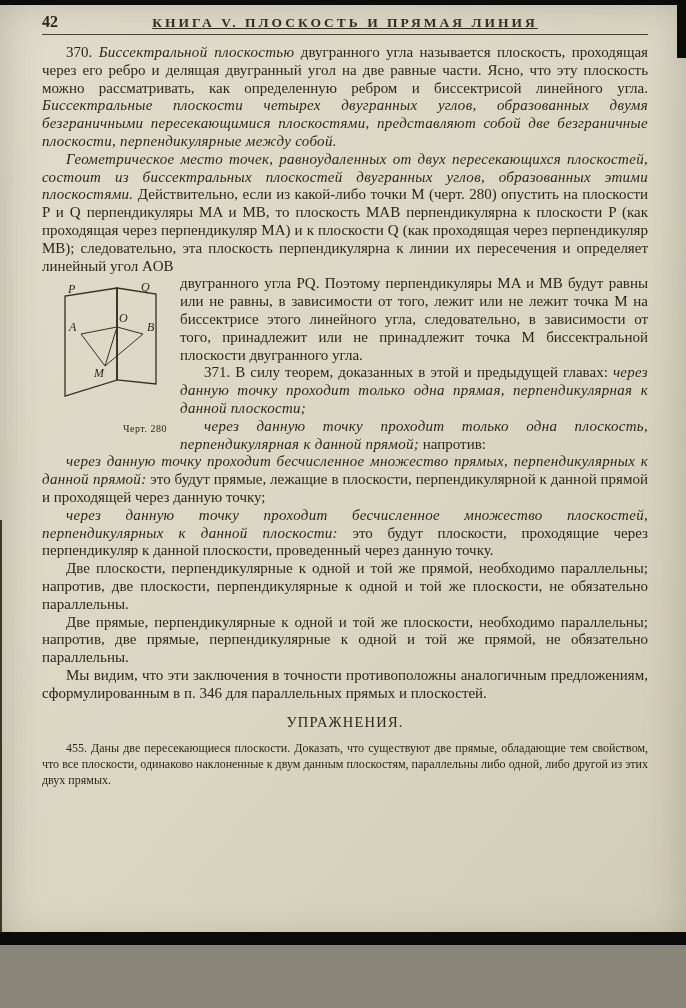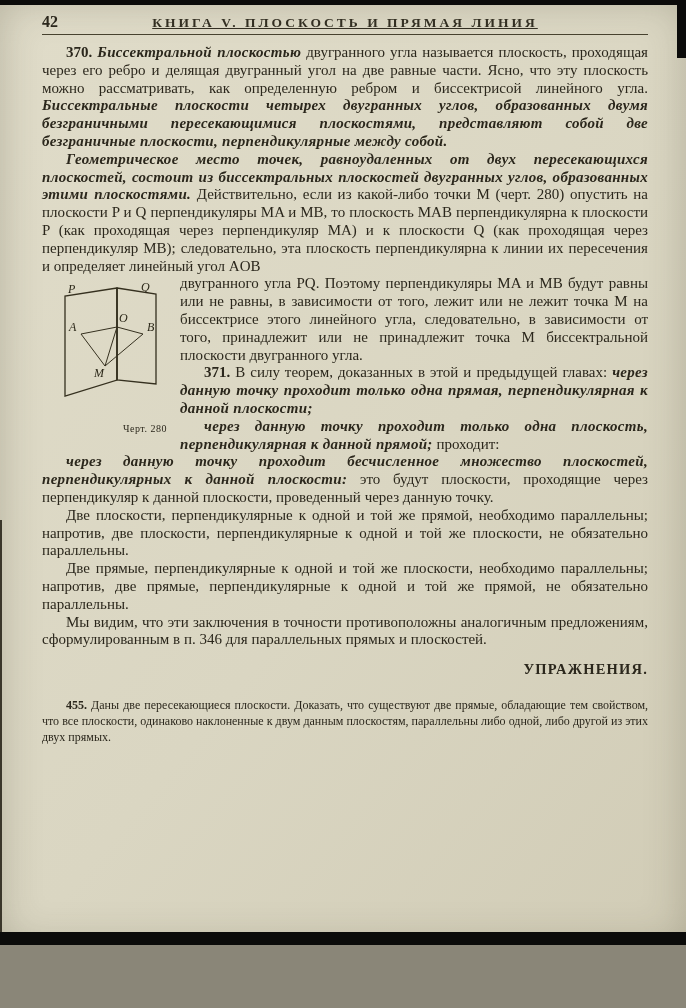--- a/index.html
+++ b/index.html
@@ -22,33 +22,33 @@
   .content { padding:13px 38px 0 42px; }
 
   .header-row { display:flex; align-items:baseline; }
   .page-num { font-size:16px; font-weight:bold; width:40px; }
   .header-title { flex:1; text-align:center; font-size:13.5px; font-weight:bold; letter-spacing:3px; color:#332f22;text-decoration:underline; }
   .header-spacer { width:40px; }
   .header-rule { border-bottom:1.6px solid #47422f; margin-top:3px; margin-bottom:9px; }
 
   p { margin:0; text-align:justify; font-size:15px; line-height:17.8px; }
   .indent { text-indent:24px; }
-  .it { font-style:italic; letter-spacing:0.3px;font-weight:bold; }
-  .b { font-weight:bold; }
+  .it { font-style:italic; letter-spacing:0.3px; }
+  .b { font-weight:normal; }
 
   .figure-float { float:left; width:112px; margin:5px 13px 2px 13px; }
   .figure-svg { display:block; }
   .ln { stroke:#35301f; stroke-width:1.3; fill:none; }
   .ln-thin { stroke:#35301f; stroke-width:1; fill:none; }
   .fig-label { font-family:"Liberation Serif", serif; font-style:italic; font-size:12px; fill:#2c2819; }
   .figure-caption { font-size:10px; text-align:right; margin-top:5px; letter-spacing:0.5px; text-indent:0; }
 
   .clearfix::after { content:""; display:block; clear:both; }
 
-  .exercises-heading { text-align:right; font-weight:bold; font-size:14.5px; letter-spacing:1.2px; margin:12px 0 19px 0; }
+  .exercises-heading { text-align:center; font-weight:normal; font-size:14.5px; letter-spacing:1.2px; margin:12px 0 9px 0; }
   .ex-text { font-size:12px; line-height:15.9px; }
 </style>
 </head>
 <body>
 
 <div class="page">
 
   <div class="scan-edge edge-top"></div>
   <div class="scan-edge edge-right-top"></div>
   <div class="scan-edge edge-bottom"></div>
@@ -91,23 +91,25 @@
         <p class="figure-caption">Черт. 280</p>
       </div>
 
       <p><span>двугранного угла PQ. Поэтому перпендикуляры MA и MB будут равны или не равны, в зависимости от того, лежит или не лежит точка M на биссектрисе этого линейного угла, следовательно, в зависимости от того, принадлежит или не принадлежит точка M биссектральной плоскости двугранного угла.</span></p>
 
       <p class="indent"><span class="b">371.</span>
         <span>В силу теорем, доказанных в этой и предыдущей главах:</span>
         <span class="it">через данную точку проходит только одна прямая, перпендикулярная к данной плоскости;</span></p>
 
       <p class="indent"><span class="it">через данную точку проходит только одна плоскость, перпендикулярная к данной прямой;</span>
-        <span>проходит:</span></p>
+        <span>напротив:</span></p>
     </div>
 
+    <p class="indent"><span class="it">через данную точку проходит бесчисленное множество прямых, перпендикулярных к данной прямой:</span>
+      <span>это будут прямые, лежащие в плоскости, перпендикулярной к данной прямой и проходящей через данную точку;</span></p>
 
     <p class="indent"><span class="it">через данную точку проходит бесчисленное множество плоскостей, перпендикулярных к данной плоскости:</span>
       <span>это будут плоскости, проходящие через перпендикуляр к данной плоскости, проведенный через данную точку.</span></p>
 
     <p class="indent"><span>Две плоскости, перпендикулярные к одной и той же прямой, необходимо параллельны; напротив, две плоскости, перпендикулярные к одной и той же плоскости, не обязательно параллельны.</span></p>
 
     <p class="indent"><span>Две прямые, перпендикулярные к одной и той же плоскости, необходимо параллельны; напротив, две прямые, перпендикулярные к одной и той же прямой, не обязательно параллельны.</span></p>
 
     <p class="indent"><span>Мы видим, что эти заключения в точности противоположны аналогичным предложениям, сформулированным в п. 346 для параллельных прямых и плоскостей.</span></p>
 

